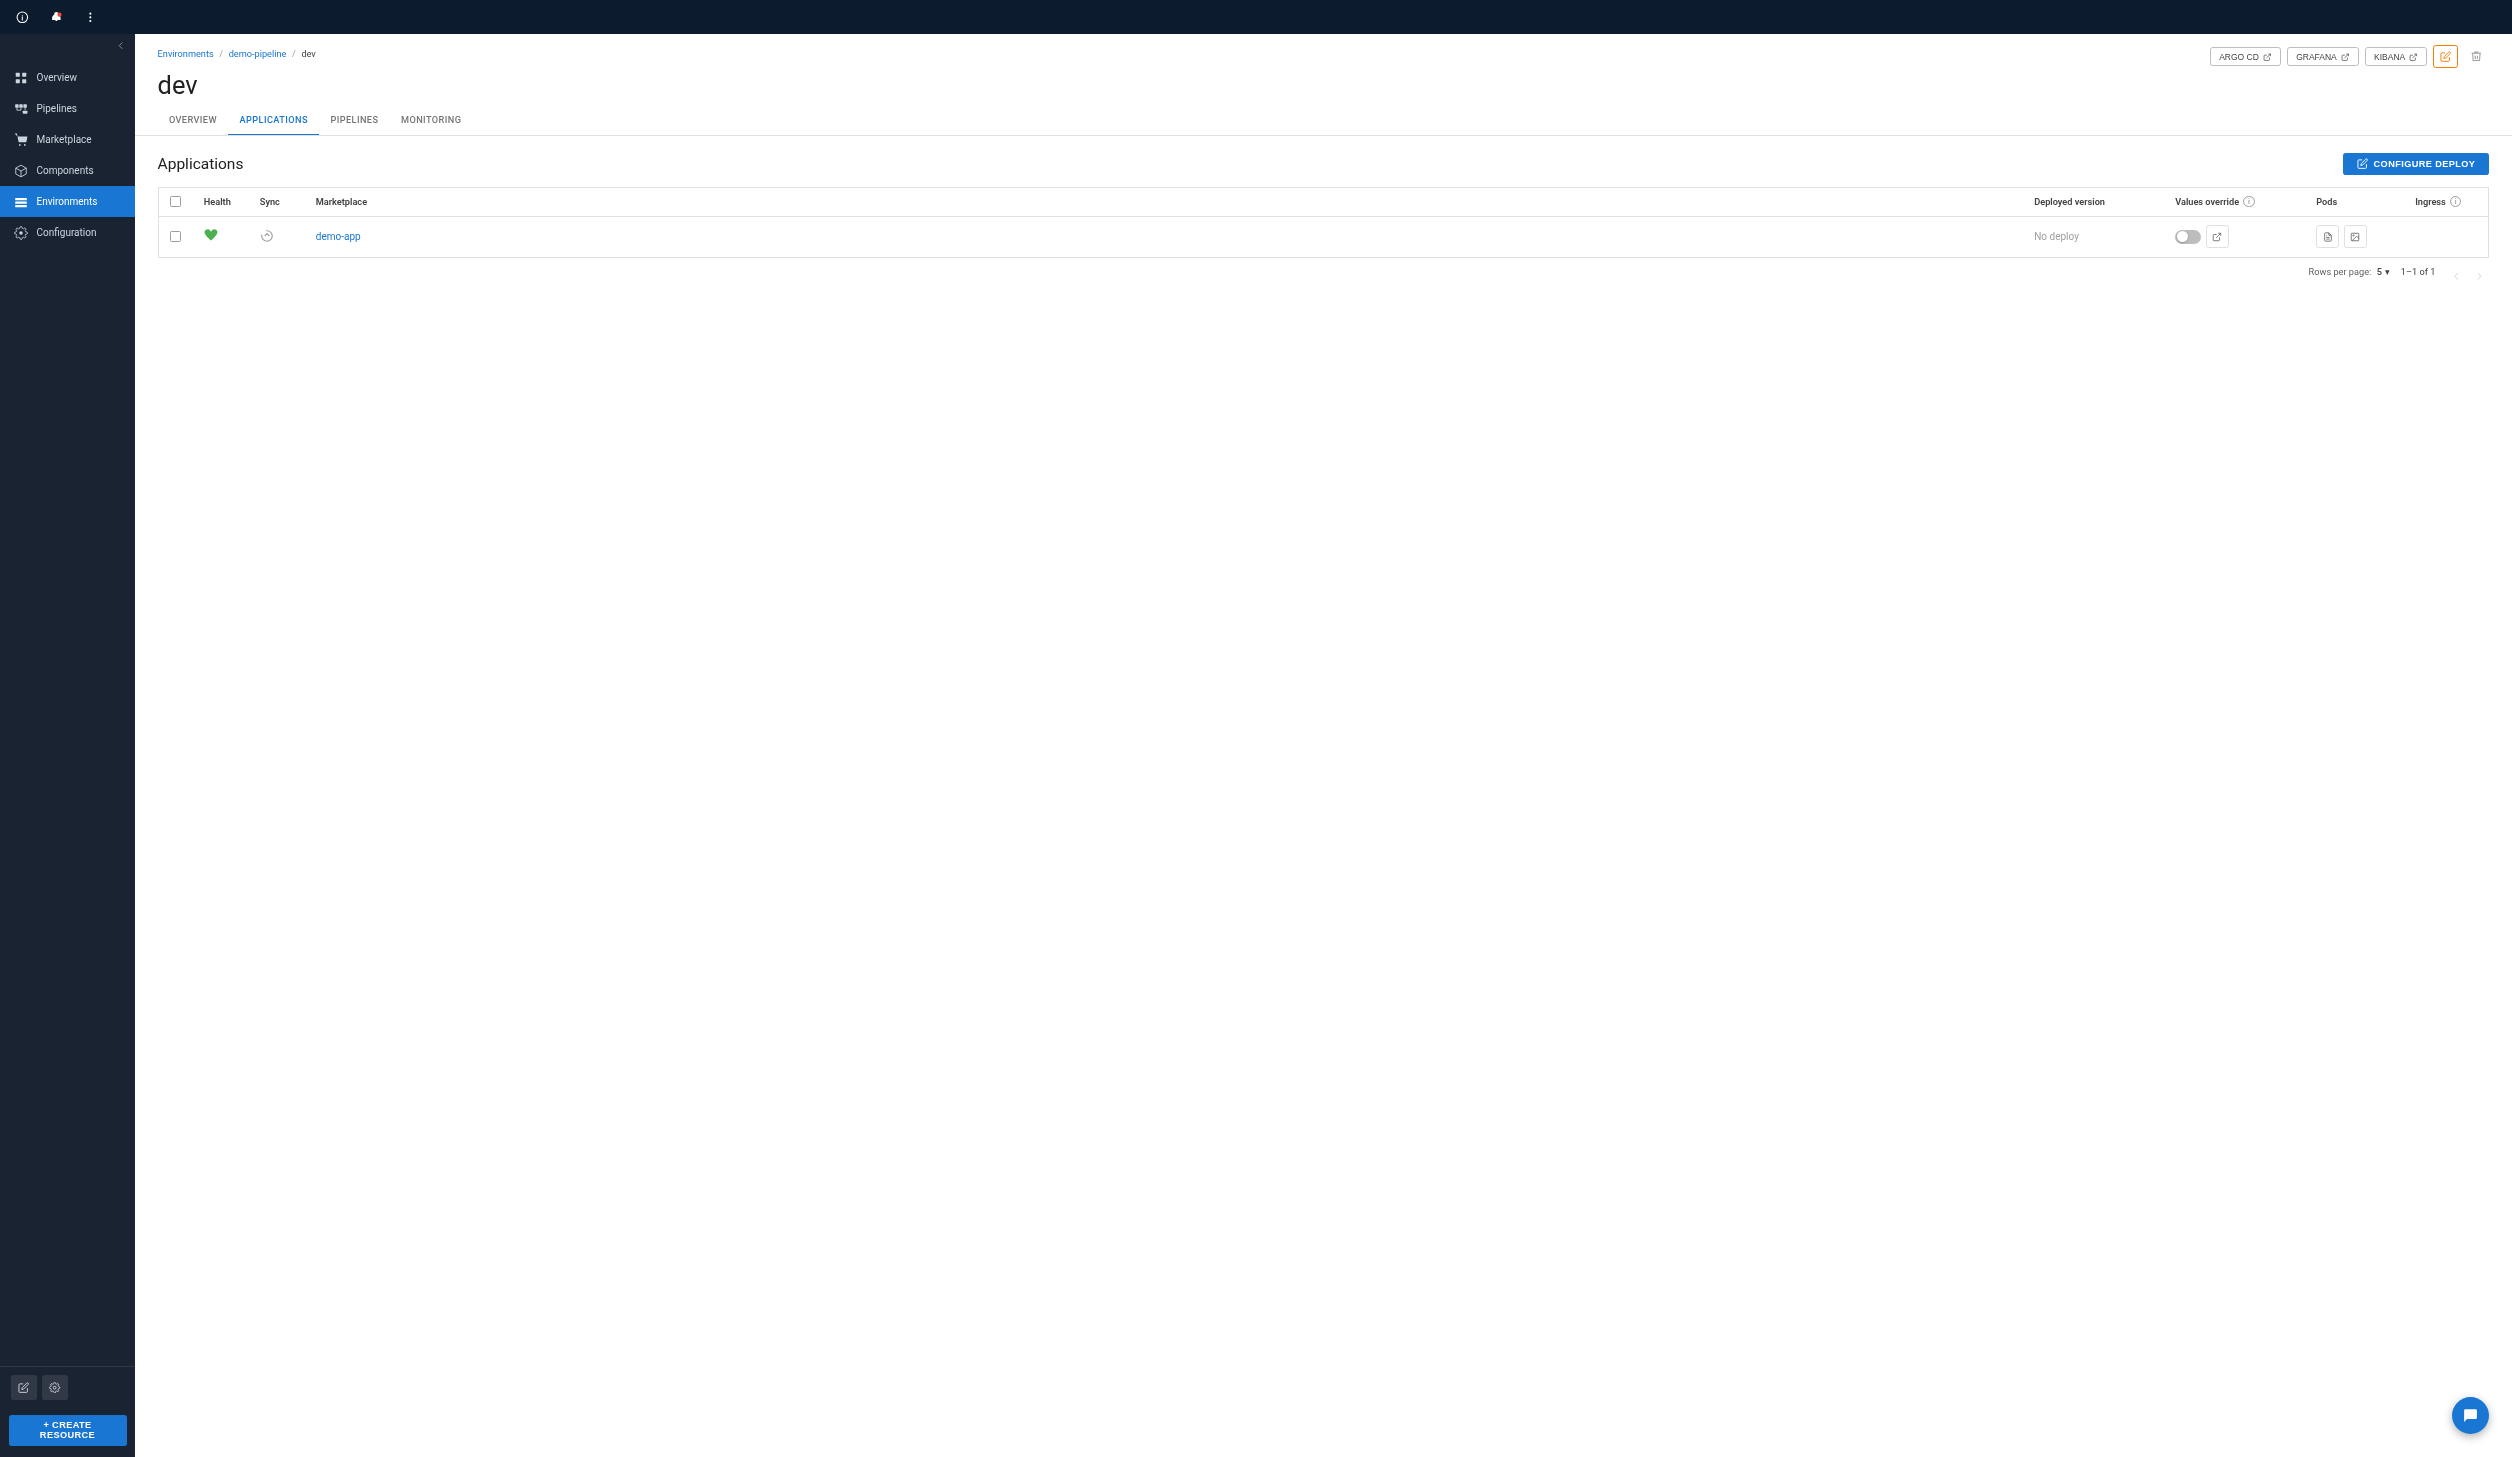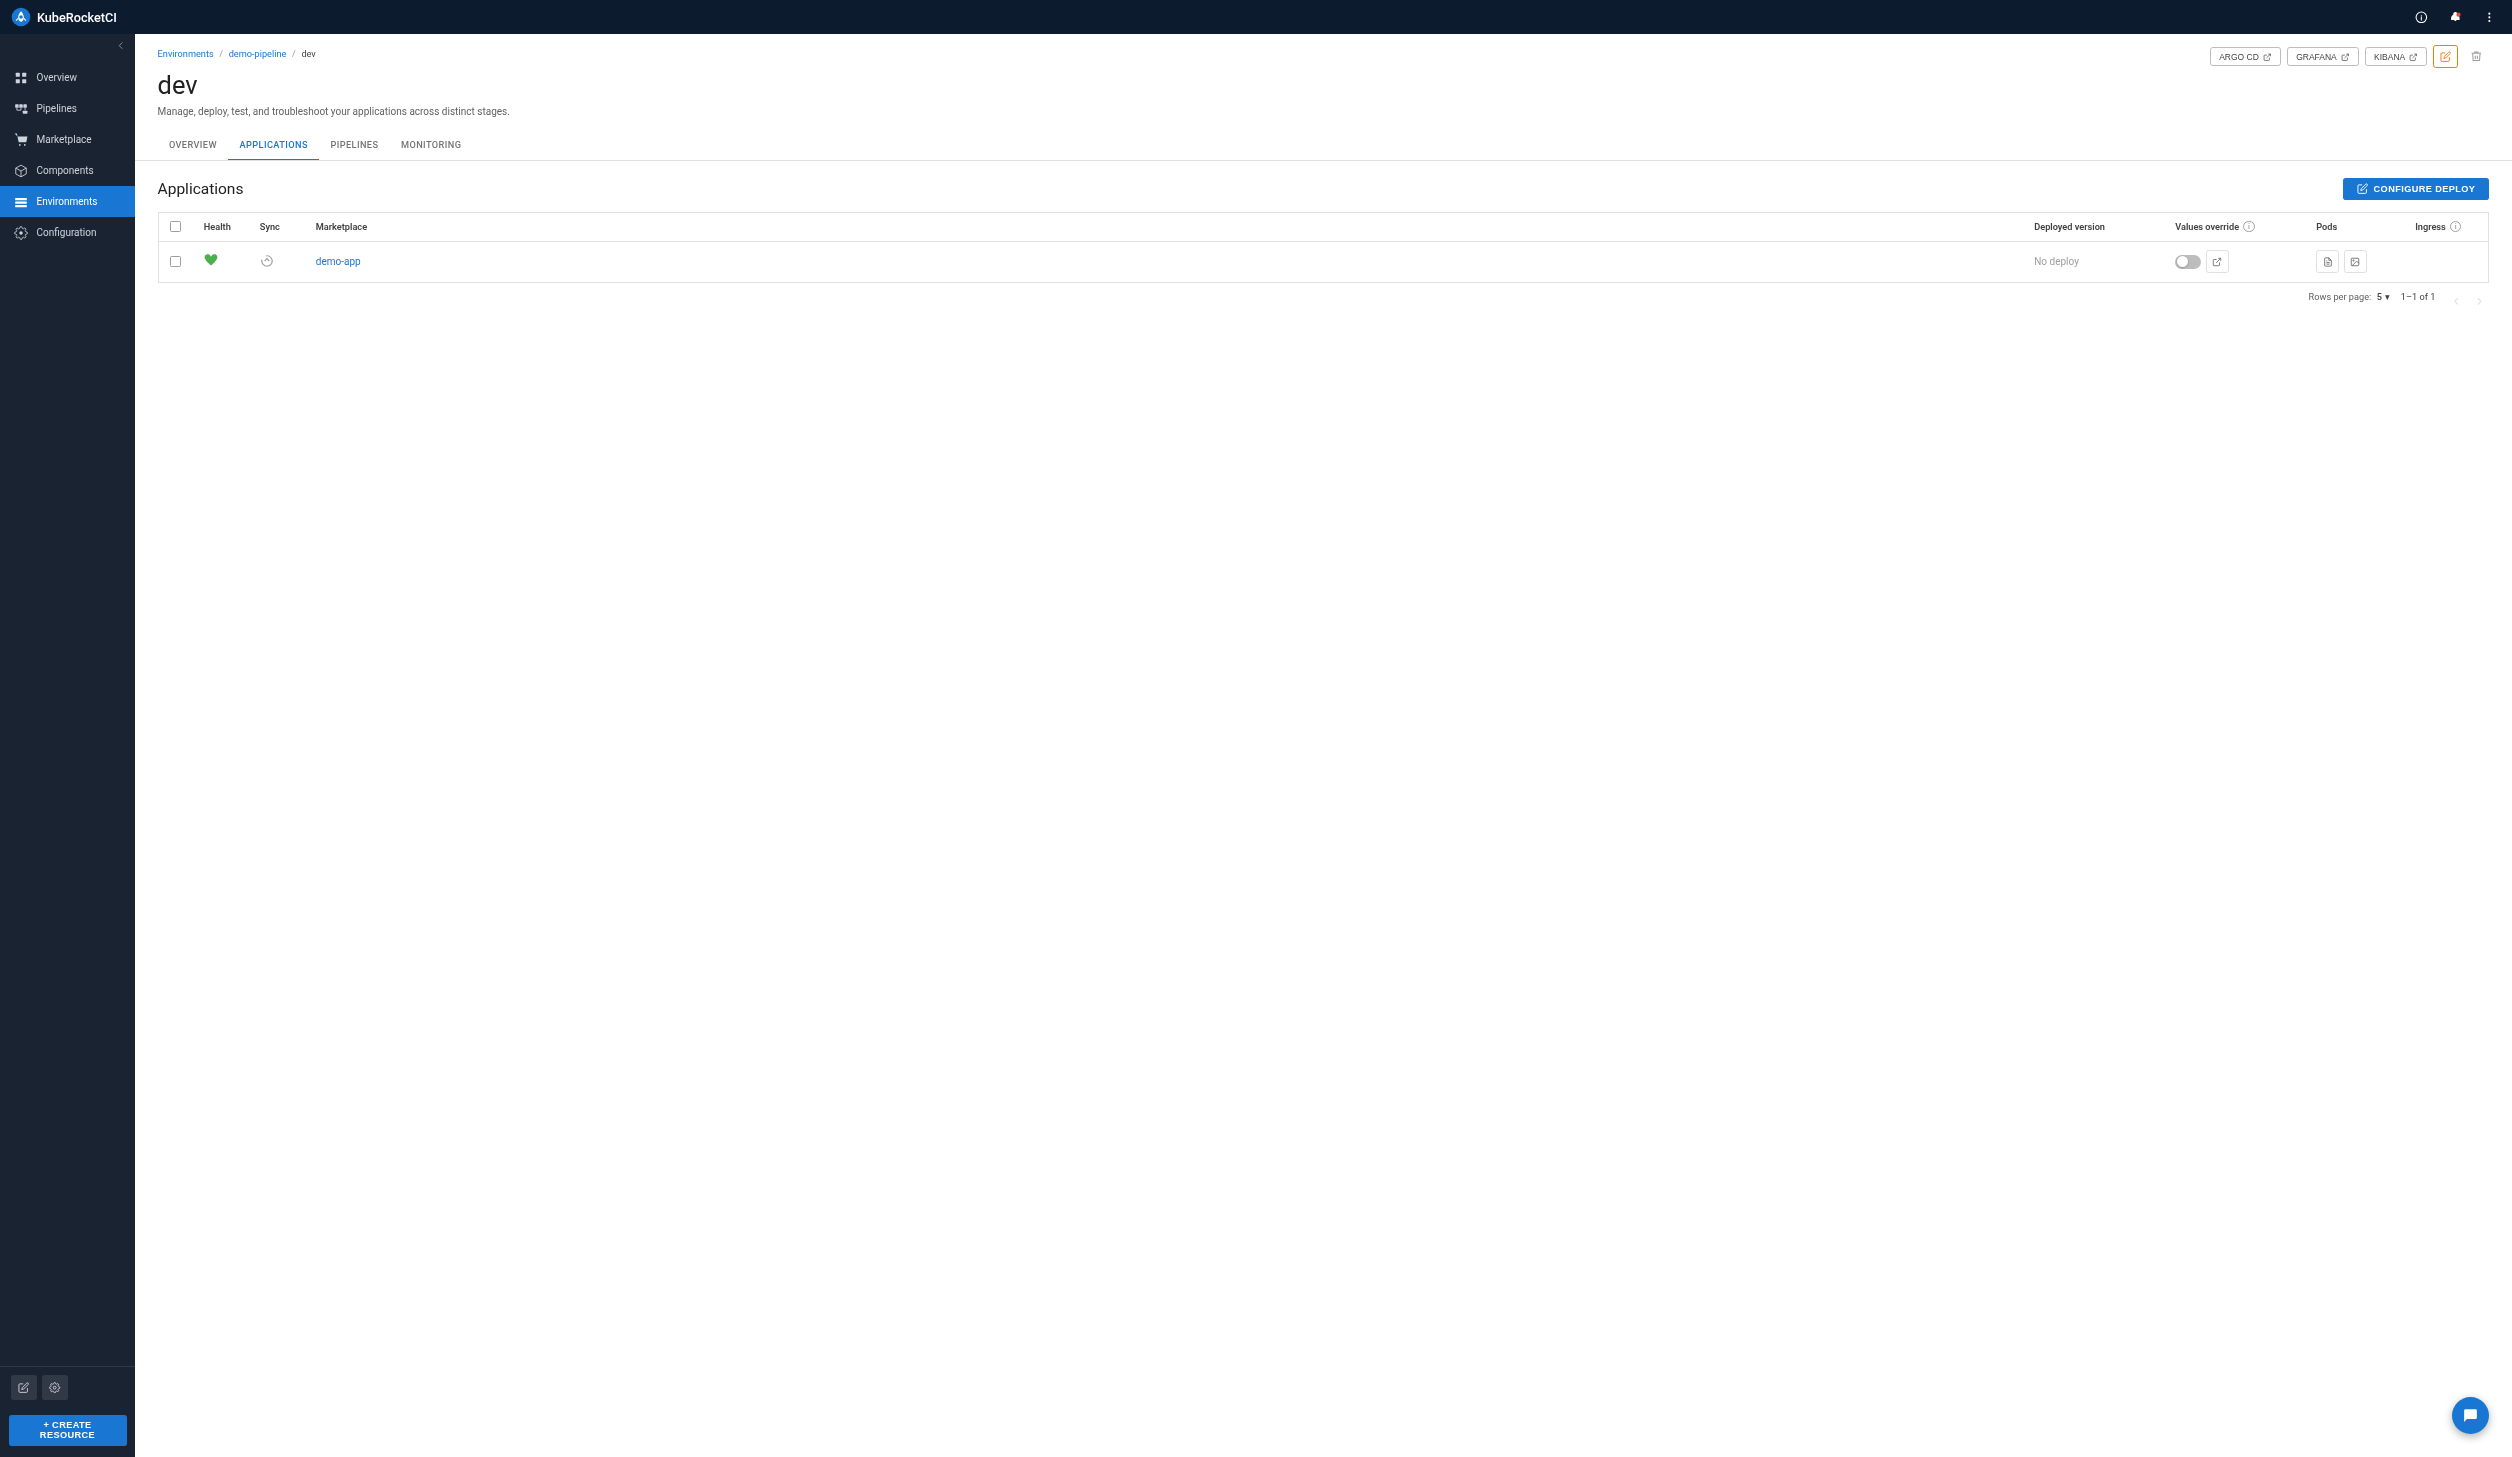--- a/index.html
+++ b/index.html
@@ -449,30 +449,20 @@
       font-size: 7px;
       color: #9e9e9e;
       cursor: pointer;
       flex-shrink: 0;
     }
   </style>
 </head>
 <body>
 
 <nav class="navbar">
-  <div class="navbar-logo">
-    <svg viewBox="0 0 28 28" fill="none">
-      <circle cx="14" cy="14" r="13" fill="#1976d2"></circle>
-      <path d="M14 6 C14 6 18 10 18 15 C18 18 16 20 14 21 C12 20 10 18 10 15 C10 10 14 6 14 6Z" fill="white"></path>
-      <circle cx="14" cy="14" r="2.5" fill="#1976d2"></circle>
-      <path d="M10 16 L7 19" stroke="white" stroke-width="1.5"></path>
-      <path d="M18 16 L21 19" stroke="white" stroke-width="1.5"></path>
-    </svg>
-    <span>KubeRocketCI</span>
-  </div>
   <div class="navbar-actions">
     <button class="navbar-icon-btn">
       <svg width="12.7" height="12.7" viewBox="0 0 24 24" fill="none">
         <circle cx="12" cy="12" r="10" stroke="white" stroke-width="2"></circle>
         <line x1="12" y1="11" x2="12" y2="17" stroke="white" stroke-width="2" stroke-linecap="round"></line>
         <circle cx="12" cy="8" r="1" fill="white"></circle>
       </svg>
     </button>
     <button class="navbar-icon-btn">
       <svg width="12.7" height="12.7" viewBox="0 0 24 24" fill="none">
@@ -631,21 +621,20 @@
               <polyline points="3 6 5 6 21 6"></polyline>
               <path d="M19 6l-1 14H6L5 6"></path>
               <path d="M10 11v6M14 11v6"></path>
               <path d="M9 6V4h6v2"></path>
             </svg>
           </button>
         </div>
       </div>
 
       <h1 class="page-title">dev</h1>
-      <p class="page-desc">Manage, deploy, test, and troubleshoot your applications across distinct stages.</p>
 
       <div class="tabs">
         <div class="tab">OVERVIEW</div>
         <div class="tab active">APPLICATIONS</div>
         <div class="tab">PIPELINES</div>
         <div class="tab">MONITORING</div>
       </div>
     </div>
 
     <div class="section">

